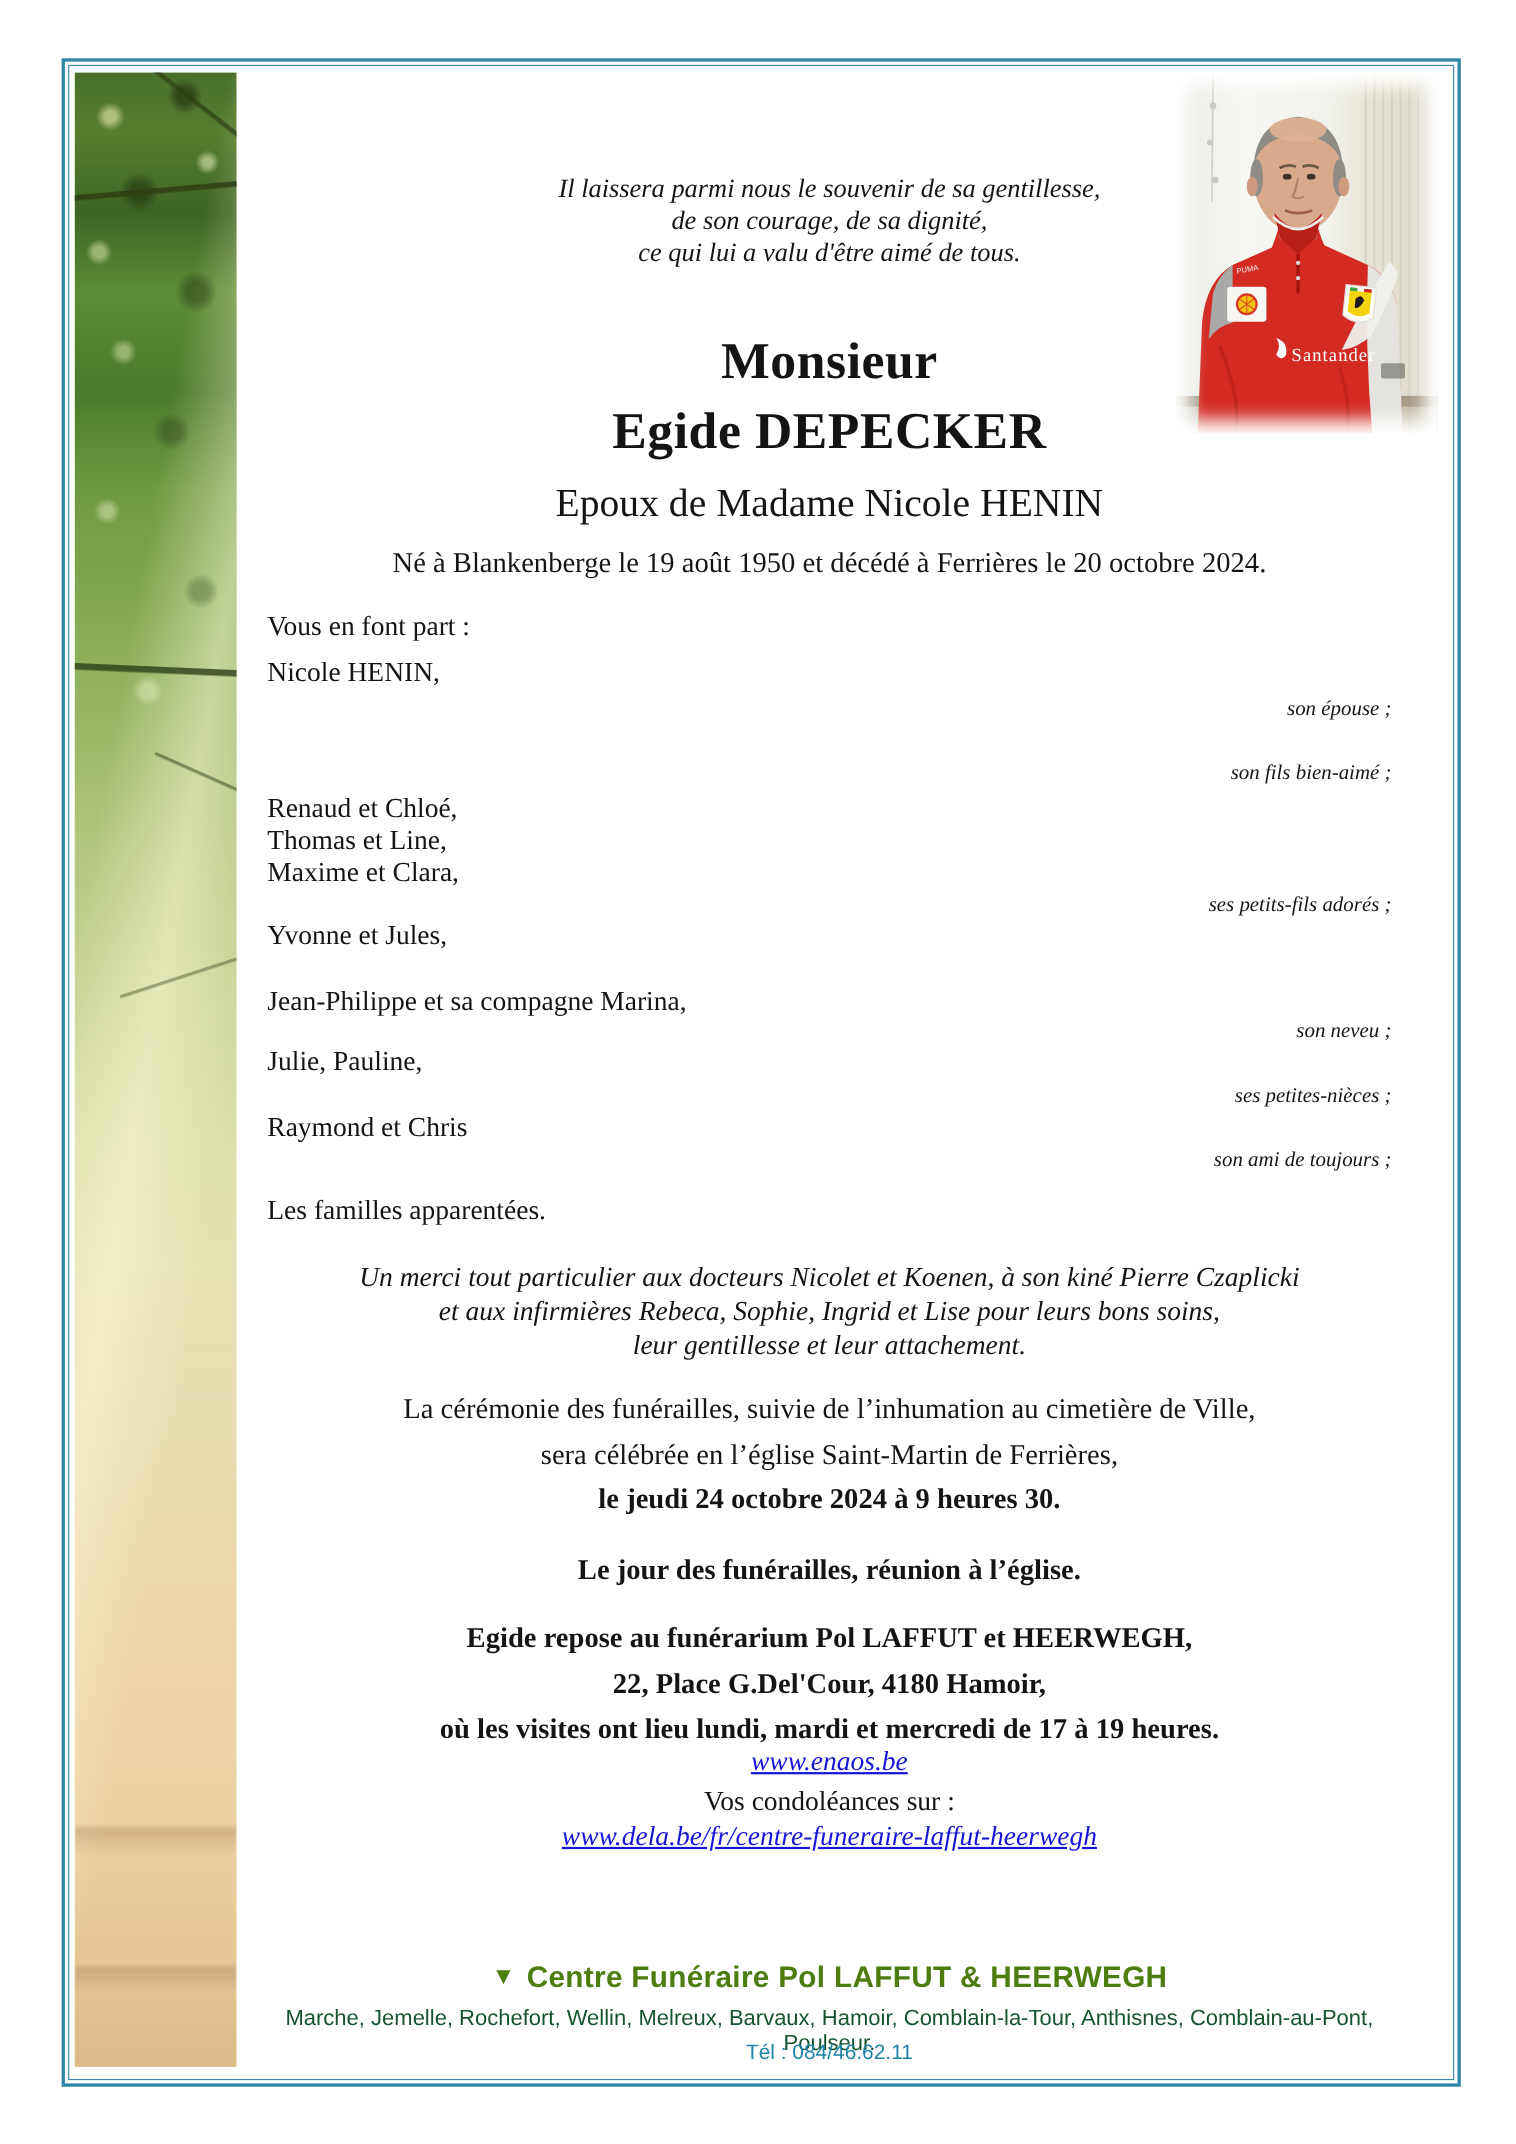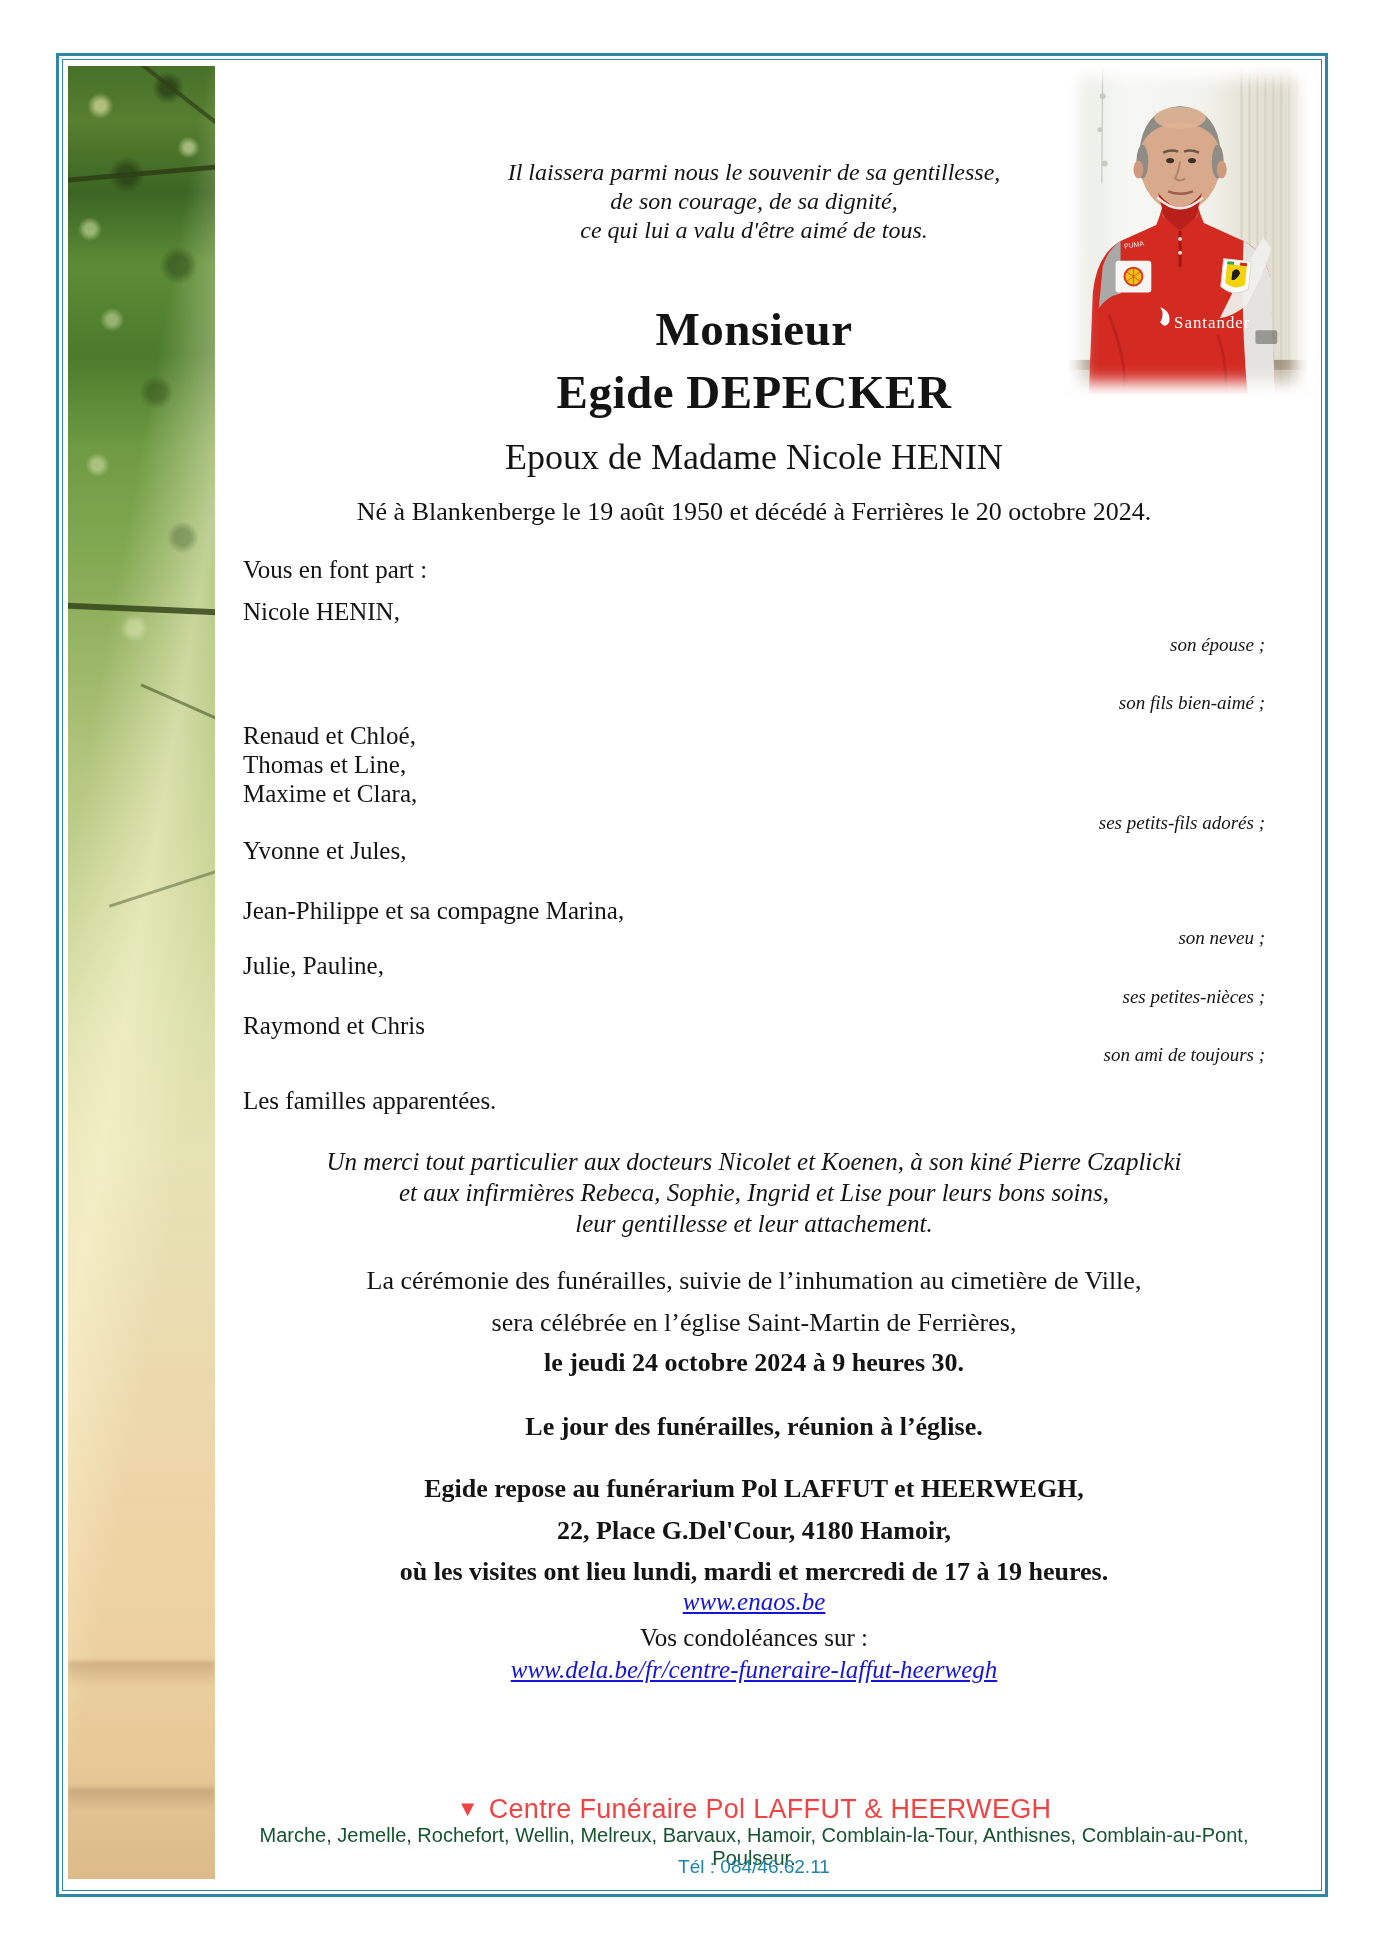--- a/index.html
+++ b/index.html
@@ -54,21 +54,21 @@
   .spouse{font-size:36px;}
   .life{font-size:26px;}
   .fam{font-size:25px;}
   .role{font-size:19px;font-style:italic;}
   .thanks{font-size:25px;line-height:31px;font-style:italic;}
   .cer{font-size:26px;}
   .cerb{font-size:26px;font-weight:bold;}
   .cond{font-size:25px;}
   a.weblink{color:#1515d8;font-size:25px;font-style:italic;text-decoration:underline;}
   .footer-brand{font-family:"Liberation Sans","DejaVu Sans",sans-serif;font-size:27px;
-                font-weight:normal;color:#ef4444;letter-spacing:.3px;margin-top:12px;}
+                font-weight:bold;color:#4d7c0f;letter-spacing:.3px;}
   .footer-brand .tri{font-size:22px;margin-right:10px;position:relative;top:-2px;}
   .footer-cities{font-family:"Liberation Sans","DejaVu Sans",sans-serif;font-size:20px;
                  color:#14532d;}
   .footer-tel{font-family:"Liberation Sans","DejaVu Sans",sans-serif;font-size:19px;
               color:#2083a8;}
 </style>
 </head>
 <body>
 
 <div class="page">

